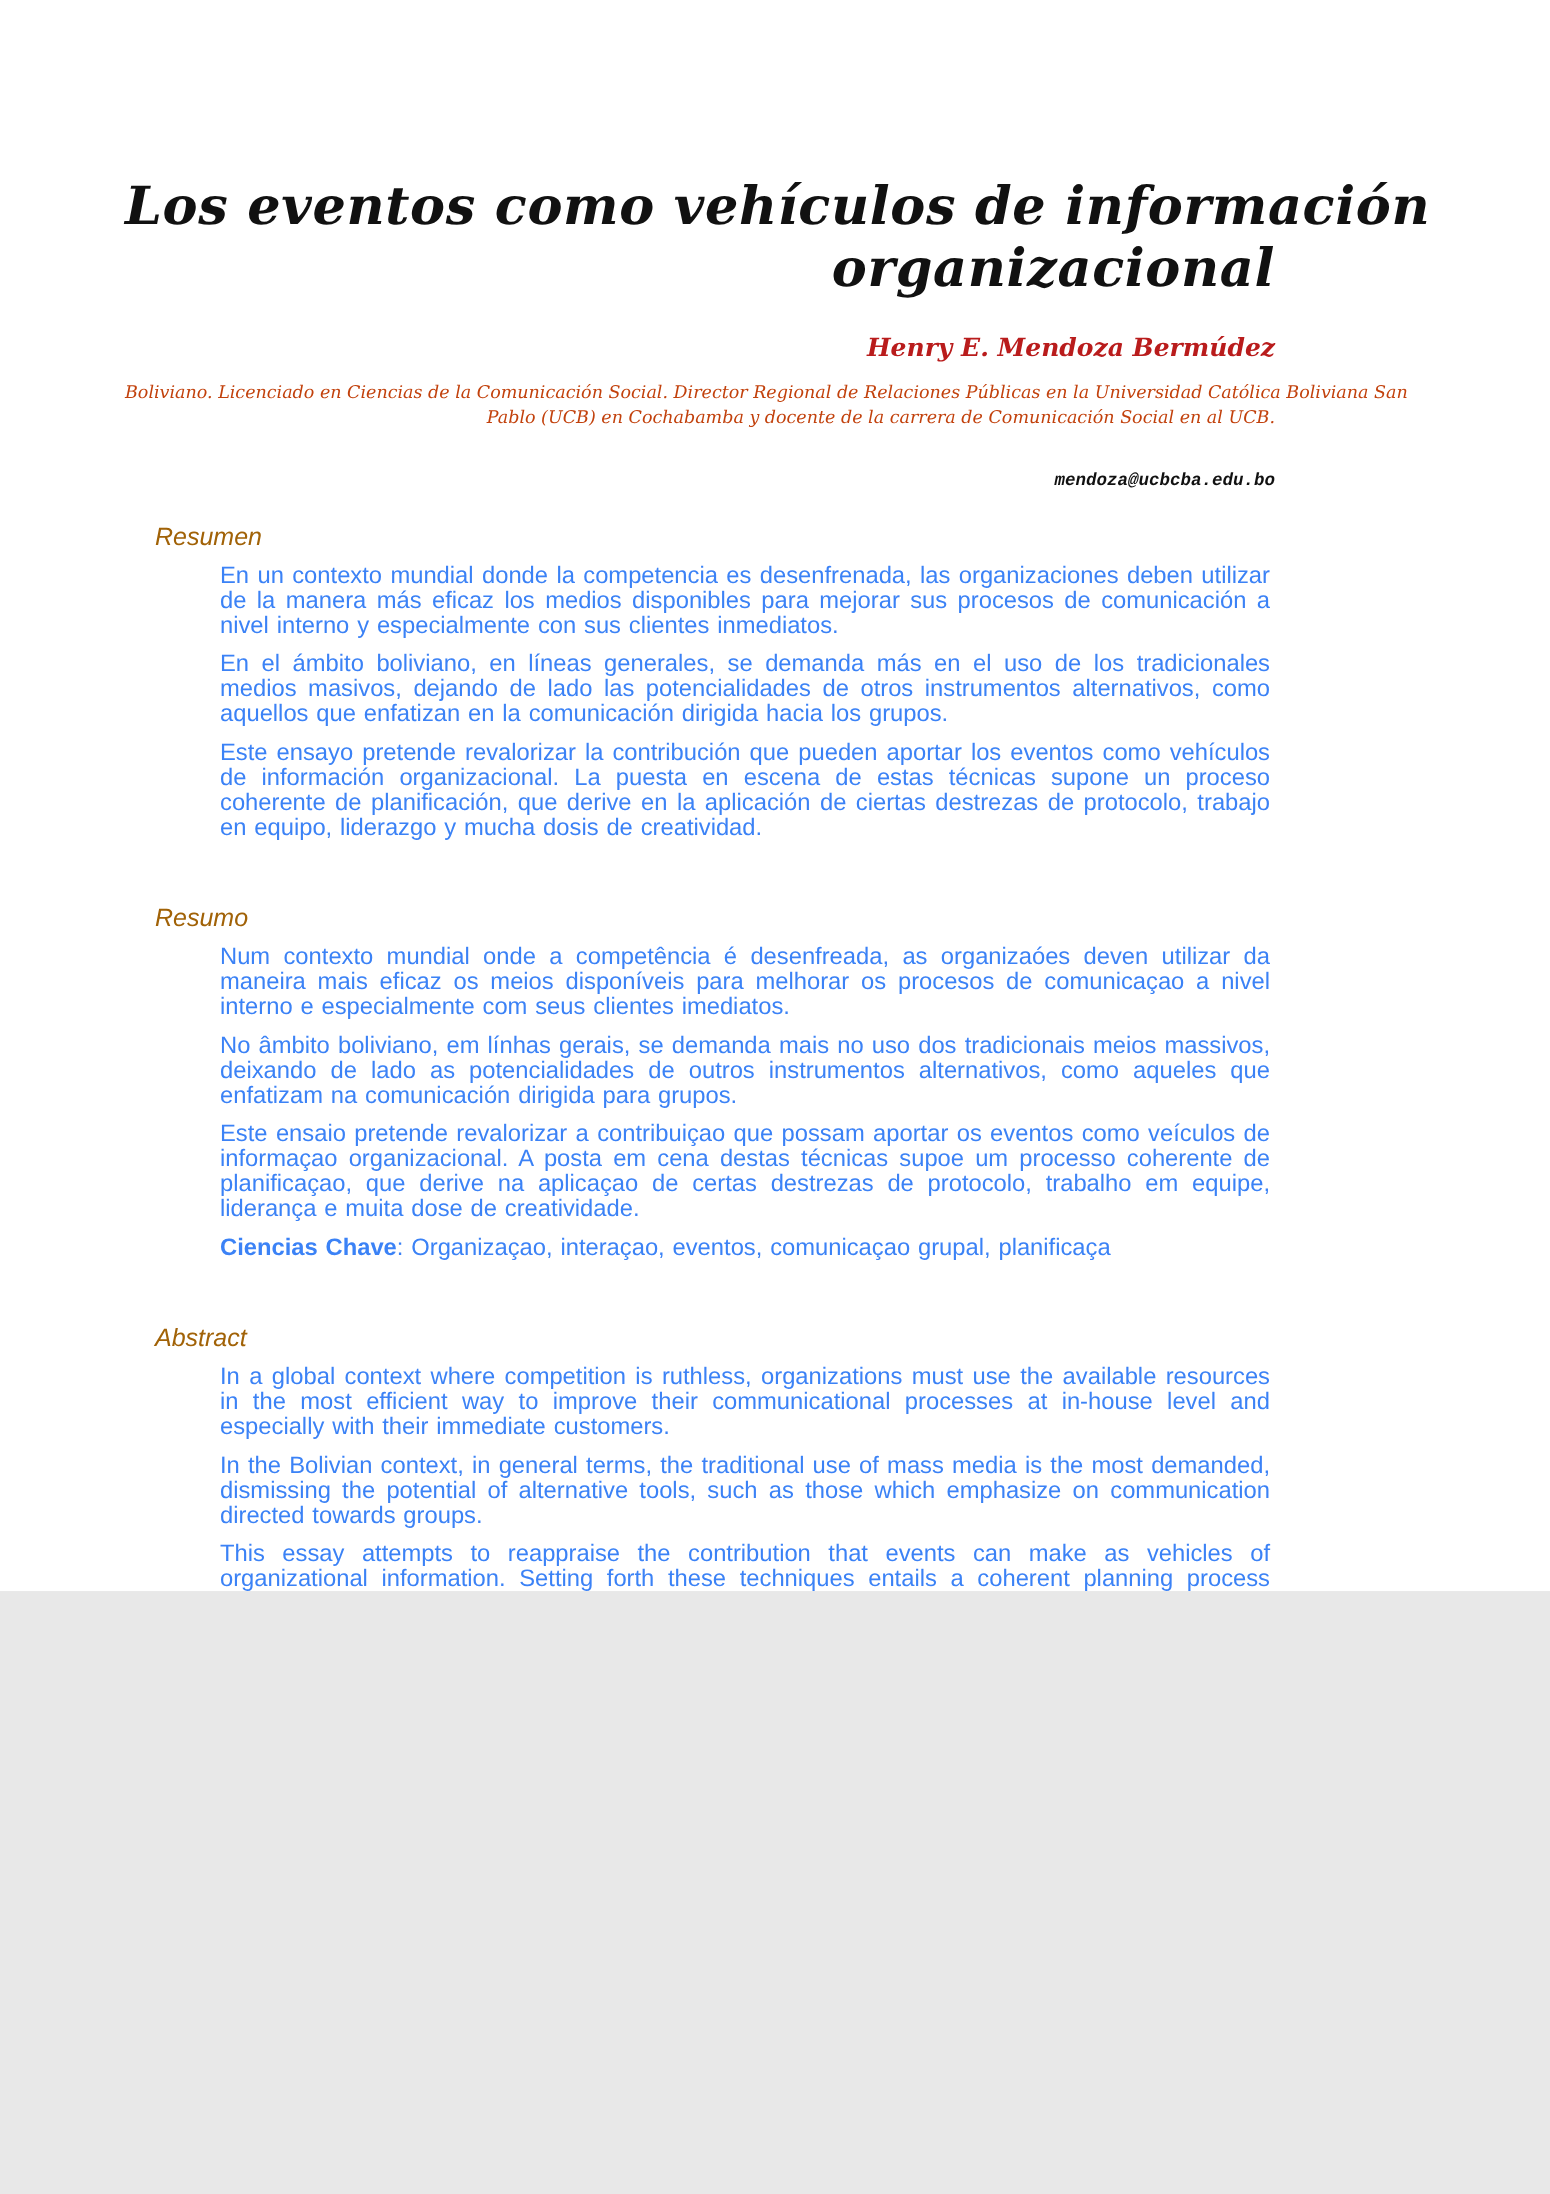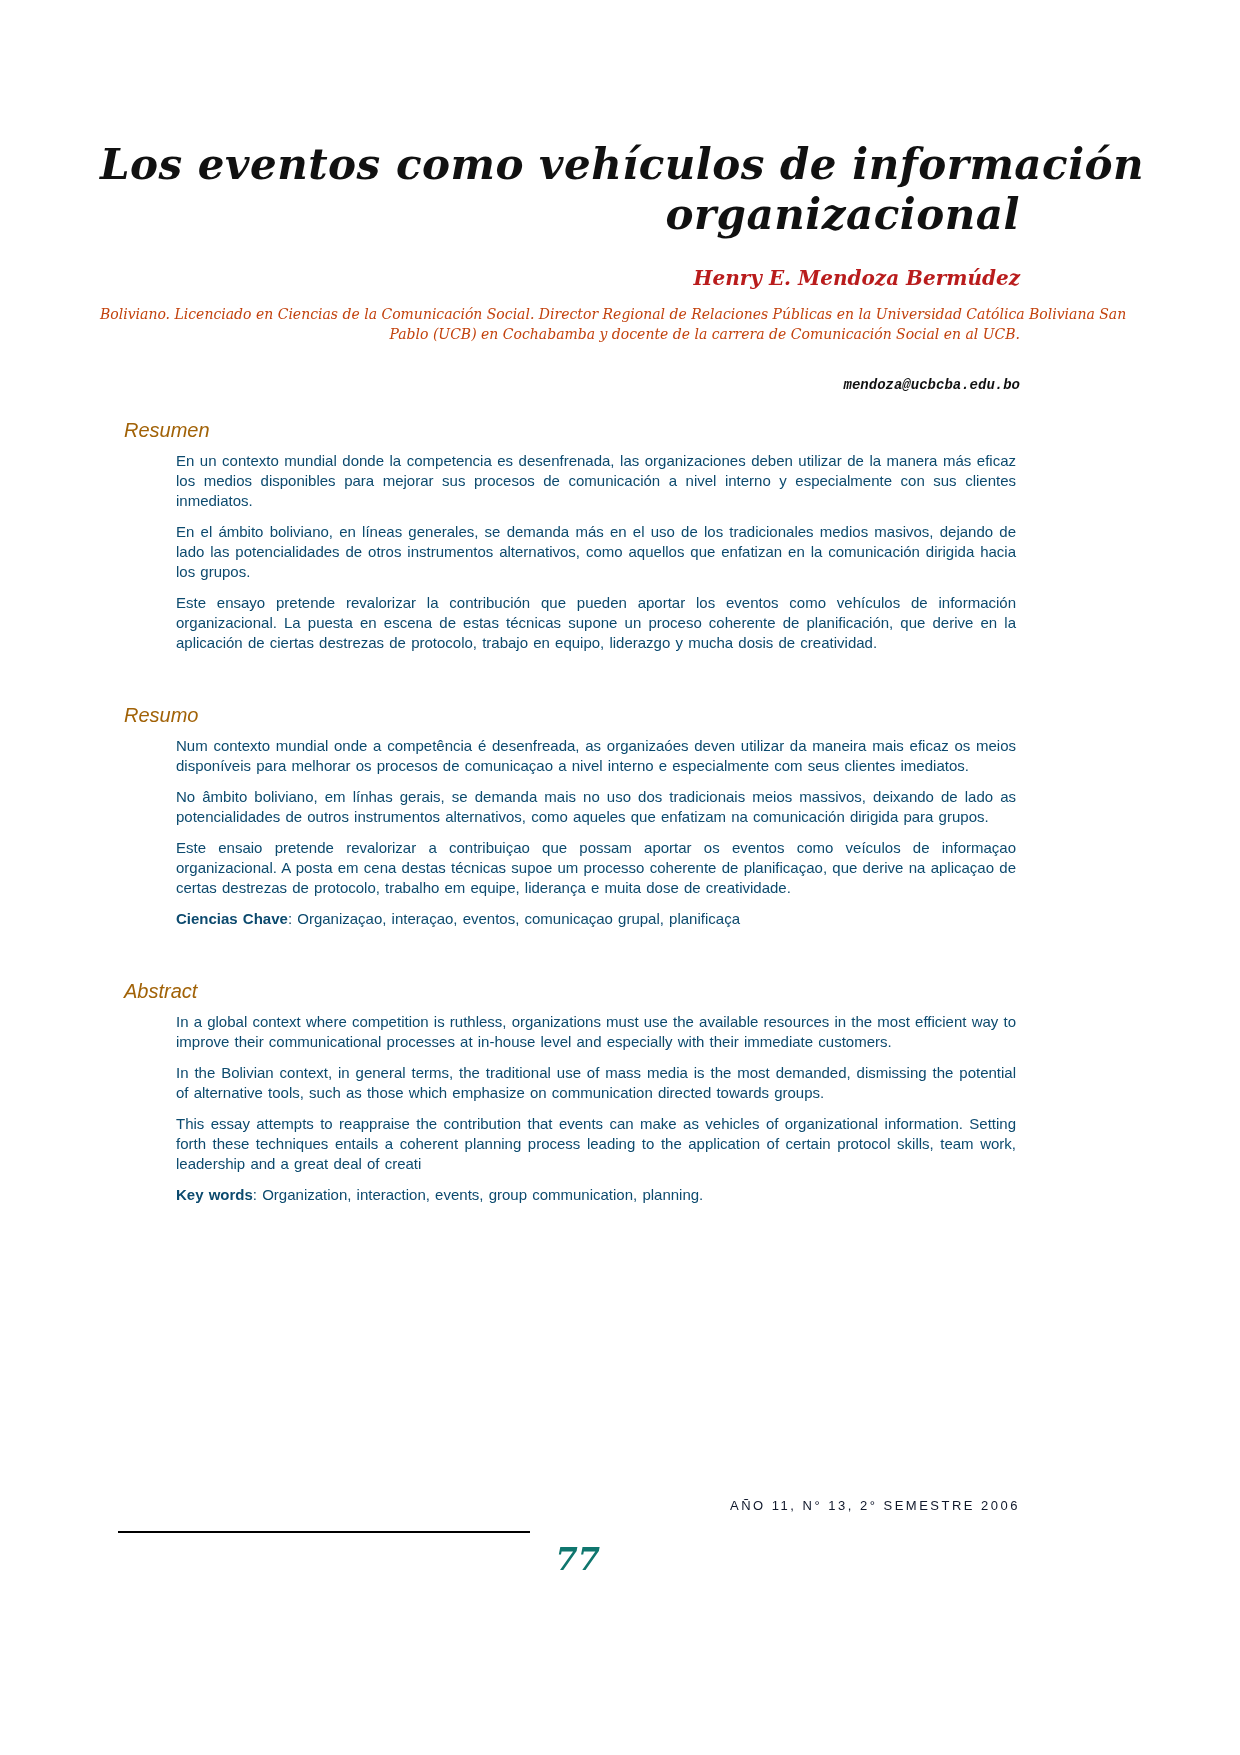--- a/index.html
+++ b/index.html
@@ -1,19 +1,19 @@
 <!DOCTYPE html>
 <html><head>
 <meta charset="utf-8">
 <style>
   * { margin:0; padding:0; box-sizing:border-box; }
   html,body { background:#e8e8e8; }
   .page {
     position:relative;
-    width:1240px; height:1755px;
+    width:1240px; height:1273px;
     margin:0 auto;
     background:#ffffff;
     color:#1b1b1b;
     overflow:hidden;
   }
   
   .header {
     position:absolute;
     top:140px; left:100px; right:220px;
     text-align:right;
@@ -67,25 +67,25 @@
     font-style:italic;
     font-weight:400;
     font-size:20px;
     line-height:24px;
     color:#a16207;
     margin-bottom:9px;
   }
   .section p {
     font-family:"Liberation Sans", sans-serif;
     font-stretch:condensed;
-    font-size:15px;
+    font-size:19px;
     line-height:20px;
     text-align:justify;
     word-spacing:1px;
-    color:#0c4a6e;
+    color:#3b82f6;
     padding-left:52px;
     margin-bottom:11px;
   }
   .section p.keywords {
     margin-top:4px;
     text-align:left;
     margin-bottom:0;
   }
   .keywords b { font-weight:700; }
   

